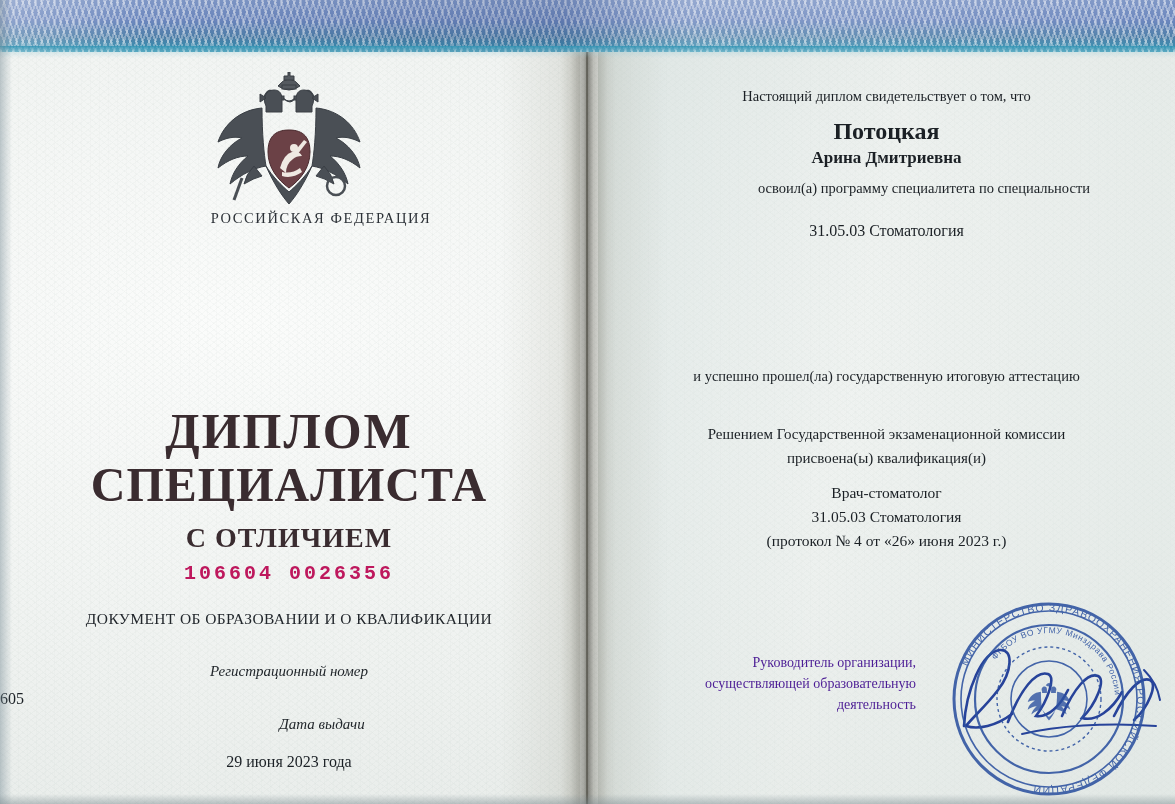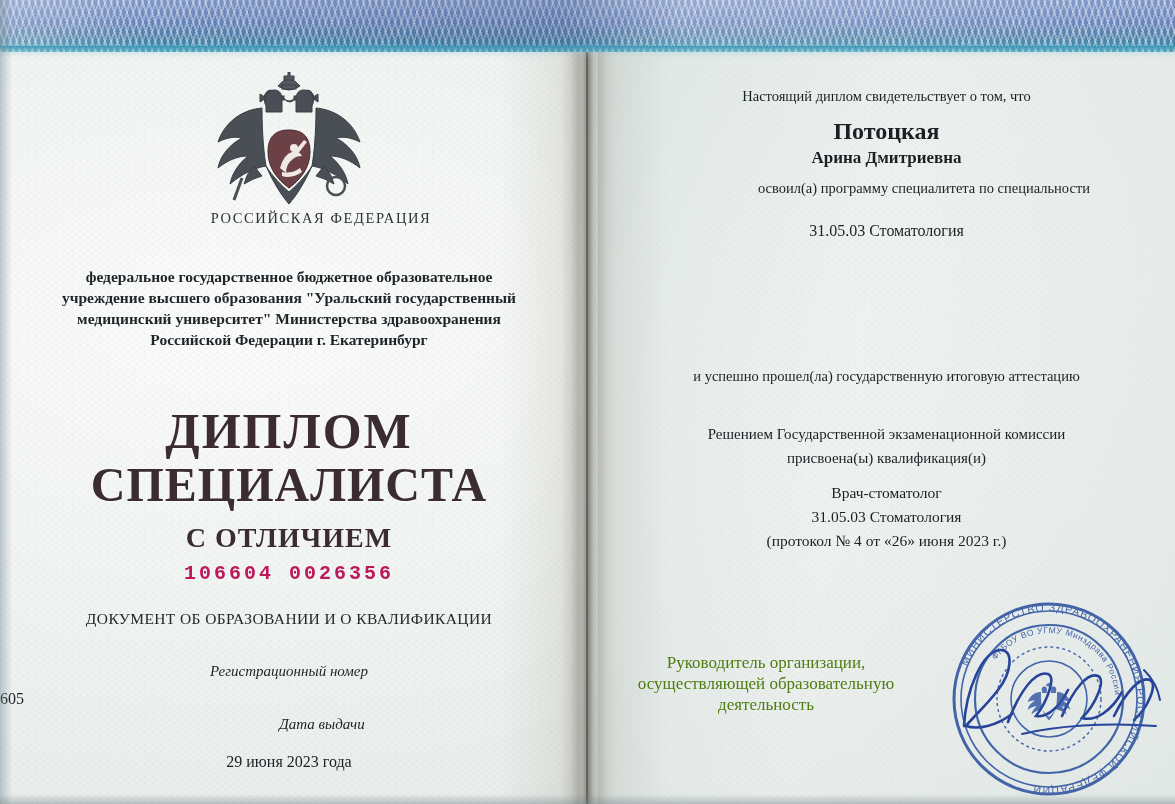--- a/index.html
+++ b/index.html
@@ -270,24 +270,24 @@
   }
   .r-protocol {
     top: 532px; left: 0; width: 577px;
     font-size: 15.5px;
   }
   .r-head {
     position: absolute;
     top: 652px;
     left: 18px;
     width: 300px;
-    text-align: center;
-    font-size: 17px;
+    text-align: right;
+    font-size: 14px;
     line-height: 21px;
-    color: #4d7c0f;
+    color: #4c1d95;
   }
 
   
   .signature {
     position: absolute;
     top: 630px;
     left: 358px;
     width: 220px;
     height: 140px;
     pointer-events: none;
@@ -372,21 +372,20 @@
           <path d="M50 94 q-8 8 -10 18 q10 -6 18 -8z"></path>
           <path d="M120 94 q8 8 10 18 q-10 -6 -18 -8z"></path>
           <circle cx="132" cy="114" r="9" fill="none" stroke="#4a4f55" stroke-width="2.5"></circle>
           <path d="M38 106 l-8 22" stroke="#4a4f55" stroke-width="3" fill="none"></path>
         </g>
       </svg>
     </div>
 
     <div class="rf-label">РОССИЙСКАЯ ФЕДЕРАЦИЯ</div>
 
-    <div class="institution">федеральное государственное бюджетное образовательное учреждение высшего образования "Уральский государственный медицинский университет" Министерства здравоохранения Российской Федерации г. Екатеринбург</div>
 
     <div class="title-main">
       <div class="l1">ДИПЛОМ</div>
       <div class="l2">СПЕЦИАЛИСТА</div>
     </div>
 
     <div class="title-sub">С ОТЛИЧИЕМ</div>
 
     <div class="serial">106604  0026356</div>
 

